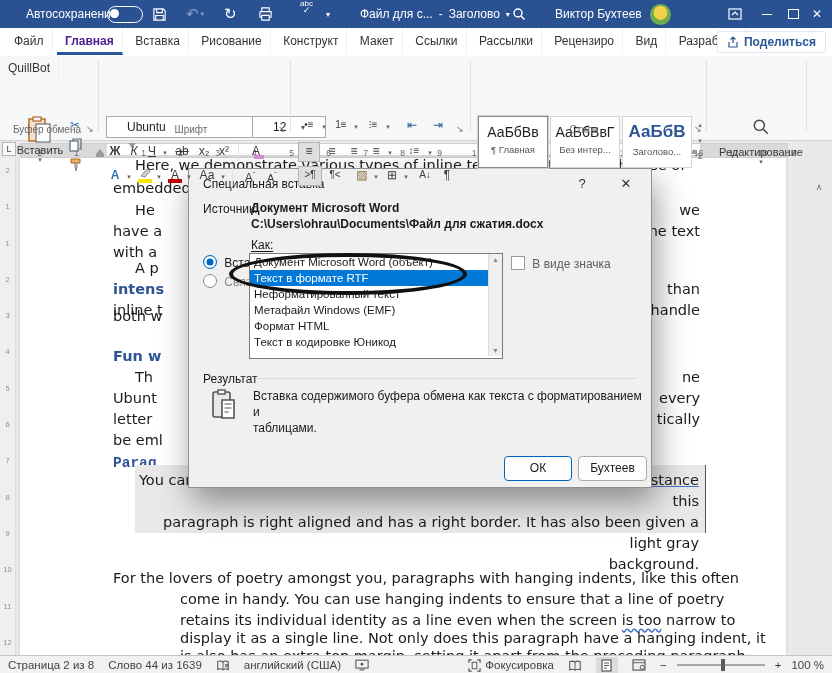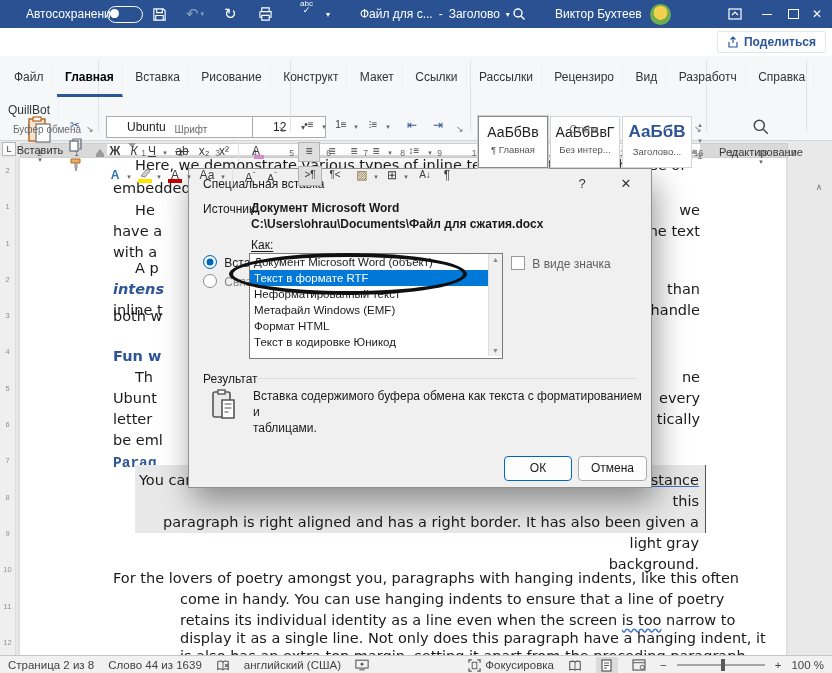--- a/index.html
+++ b/index.html
@@ -13,21 +13,21 @@
   .knob{position:absolute;left:2px;top:2px;width:9px;height:9px;border-radius:50%;background:#fff;}
   .tbicon{color:#fff;font-size:15px;line-height:28px;}
   .dim{opacity:.45;}
   .winbtn{width:26px;text-align:center;font-size:12px;}
   .maxsq{display:inline-block;width:9px;height:8px;border:1.2px solid #fff;}
   .minln{display:inline-block;width:10px;border-top:1.5px solid #fff;}
   .avatar{width:21px;height:21px;border-radius:50%;background:radial-gradient(circle at 50% 42%,#f2d04b 0 42%,#6fae4e 44%);}
   
   .tabsbar{left:0;top:28px;width:832px;height:28px;background:#fff;z-index:19;}
   .tab{display:inline-block;padding:6px 8px 5px 8px;font-size:12px;color:#333;border-right:1px solid #f0f0f0;}
-  .tab.active{font-weight:bold;color:#000000;border-bottom:3px solid #2b579a;padding-bottom:10px;margin-top:36px;}
+  .tab.active{font-weight:bold;color:#4c1d95;border-bottom:3px solid #2b579a;padding-bottom:4px;}
   .sharebtn{position:absolute;right:6px;top:3px;height:20px;padding:0 9px;display:flex;align-items:center;gap:5px;
             background:#fff;border:1px solid #e1e6ef;border-radius:2px;color:#2b579a;font-size:12px;font-weight:bold;}
   
   .ribbon{left:0;top:56px;width:832px;height:84px;background:#f6f7f8;border-bottom:1px solid #d5d5d5;z-index:18;}
   .gdiv{position:absolute;top:4px;height:72px;border-left:1px solid #e2e2e2;}
   .glabel{position:absolute;top:68px;font-size:10px;color:#6a6a6a;text-align:center;}
   .launch{position:absolute;top:68px;font-size:9px;color:#777;}
   .rbtn{position:absolute;font-size:12px;color:#3b3b3b;text-align:center;line-height:18px;height:18px;}
   .rbtn .car{font-size:7px;color:#666;}
   .on{background:#dfdfdf;border:1px solid #b3b3b3;line-height:16px;}
@@ -56,21 +56,21 @@
   .tri-u{width:0;height:0;border-left:4px solid transparent;border-right:4px solid transparent;border-bottom:5px solid #9a9a9a;}
   
   .doc{left:0;top:158px;width:832px;height:497px;overflow:hidden;background:#e9e9e9;z-index:1;}
   .vruler{position:absolute;left:0;top:0;width:16px;height:497px;background:#efefef;border-right:1px solid #dcdcdc;
           display:flex;flex-direction:column;justify-content:space-between;align-items:center;padding:8px 0;box-sizing:border-box;}
   .vruler span{font-size:7.5px;color:#909090;}
   .page{position:absolute;left:20px;top:0;width:766px;height:497px;background:#fff;box-shadow:0 0 3px rgba(0,0,0,.15);}
   .dline{position:absolute;font-family:"DejaVu Sans",sans-serif;font-size:14.5px;color:#1b1b1b;white-space:nowrap;}
   .fr{position:absolute;right:132px;font-family:"DejaVu Sans",sans-serif;font-size:14.5px;color:#1b1b1b;}
   .hstyle{color:#2f5496;font-weight:bold;}
-  .emphrase{color:#2f5496;font-weight:bold;font-style:italic;}
+  .emphrase{color:#2f5496;font-weight:bold;}
   .graypara{position:absolute;left:135px;top:307px;width:571px;height:68px;background:#e8e8e8;border-right:1.5px solid #555;
             text-align:right;padding:5px 6px 0 0;box-sizing:border-box;font-family:"DejaVu Sans",sans-serif;font-size:14.5px;color:#1b1b1b;}
   .graypara div{line-height:21px;}
   .ul-blue{text-decoration:underline;text-decoration-color:#4472c4;}
   .wavy{text-decoration:underline wavy #4472c4;text-underline-offset:3px;}
   
   .dialog{left:188px;top:168px;width:462px;height:318px;background:#f0f0f0;border:1px solid #8f8f8f;z-index:10;
           box-shadow:4px 14px 30px rgba(0,0,0,.4);font-size:12px;color:#1a1a1a;}
   .dlg-close{position:absolute;top:5px;width:26px;height:20px;text-align:center;font-size:13px;color:#333;line-height:20px;}
   .listbox{position:absolute;left:60px;top:84px;width:252px;height:104px;background:#fff;border:1px solid #7a7a7a;}
@@ -449,21 +449,21 @@
         <path d="M11 11h12v18H11z" fill="#fff" stroke="#555" stroke-width="1.6"></path>
         <path d="M13.5 15h7M13.5 19h7M13.5 23h4" stroke="#555" stroke-width="1.2"></path>
       </svg>
   </div>
   <div class="abs" style="left:64px;top:219px;line-height:16px;">
     <div>Вставка содержимого буфера обмена как текста с форматированием и</div>
     <div>таблицами.</div>
   </div>
 
   <div class="dbtn default" style="left:315px;top:287px;width:66px;">ОК</div>
-  <div class="dbtn" style="left:389px;top:287px;width:67px;">Отмена</div>
+  <div class="dbtn" style="left:389px;top:287px;width:67px;">Бухтеев</div>
 </div>
 
 <div class="abs statusbar">
   <div class="sgroup">
     <span>Страница 2 из 8</span>
     <span>Слово 44 из 1639</span>
     <span>
       <svg width="14" height="13" viewBox="0 0 16 14">
           <path d="M8 3C6.5 1.8 3.5 1.8 2 2.6v9c1.5-.8 4.5-.8 6 .4 1.5-1.2 4.5-1.2 6-.4v-9C12.5 1.8 9.5 1.8 8 3z" fill="none" stroke="#555" stroke-width="1.2"></path>
           <path d="M8 3v9" stroke="#555" stroke-width="1"></path>

